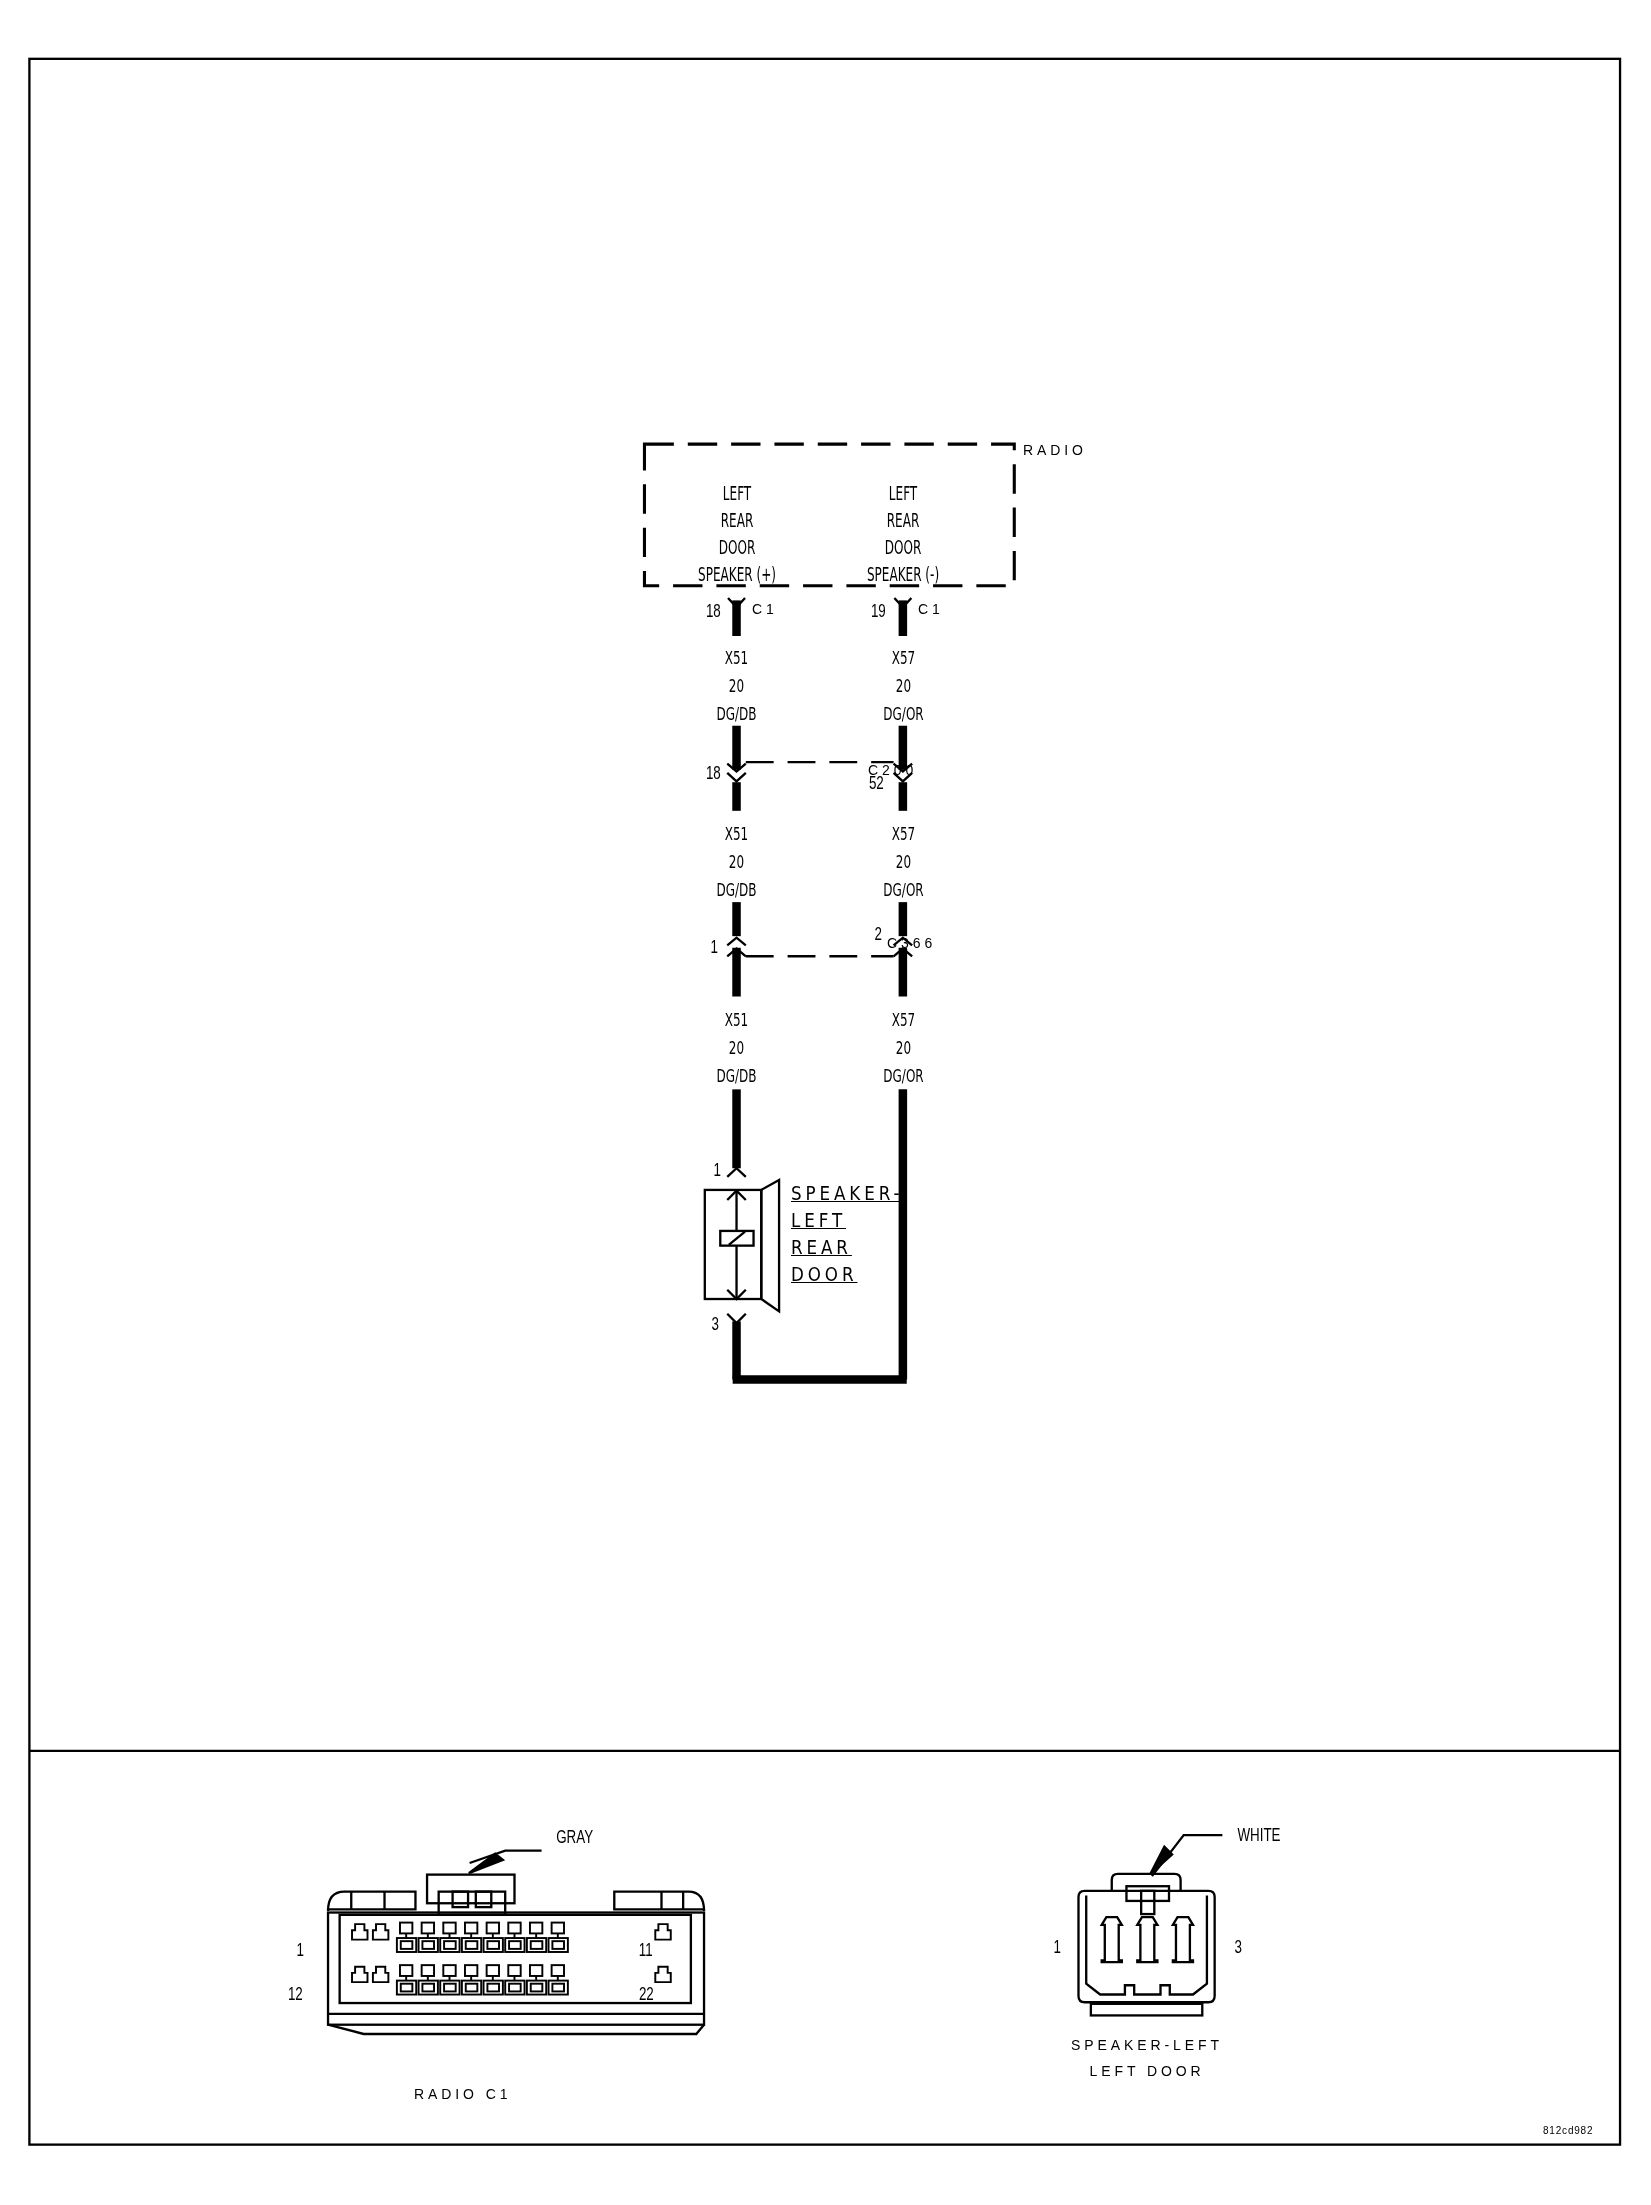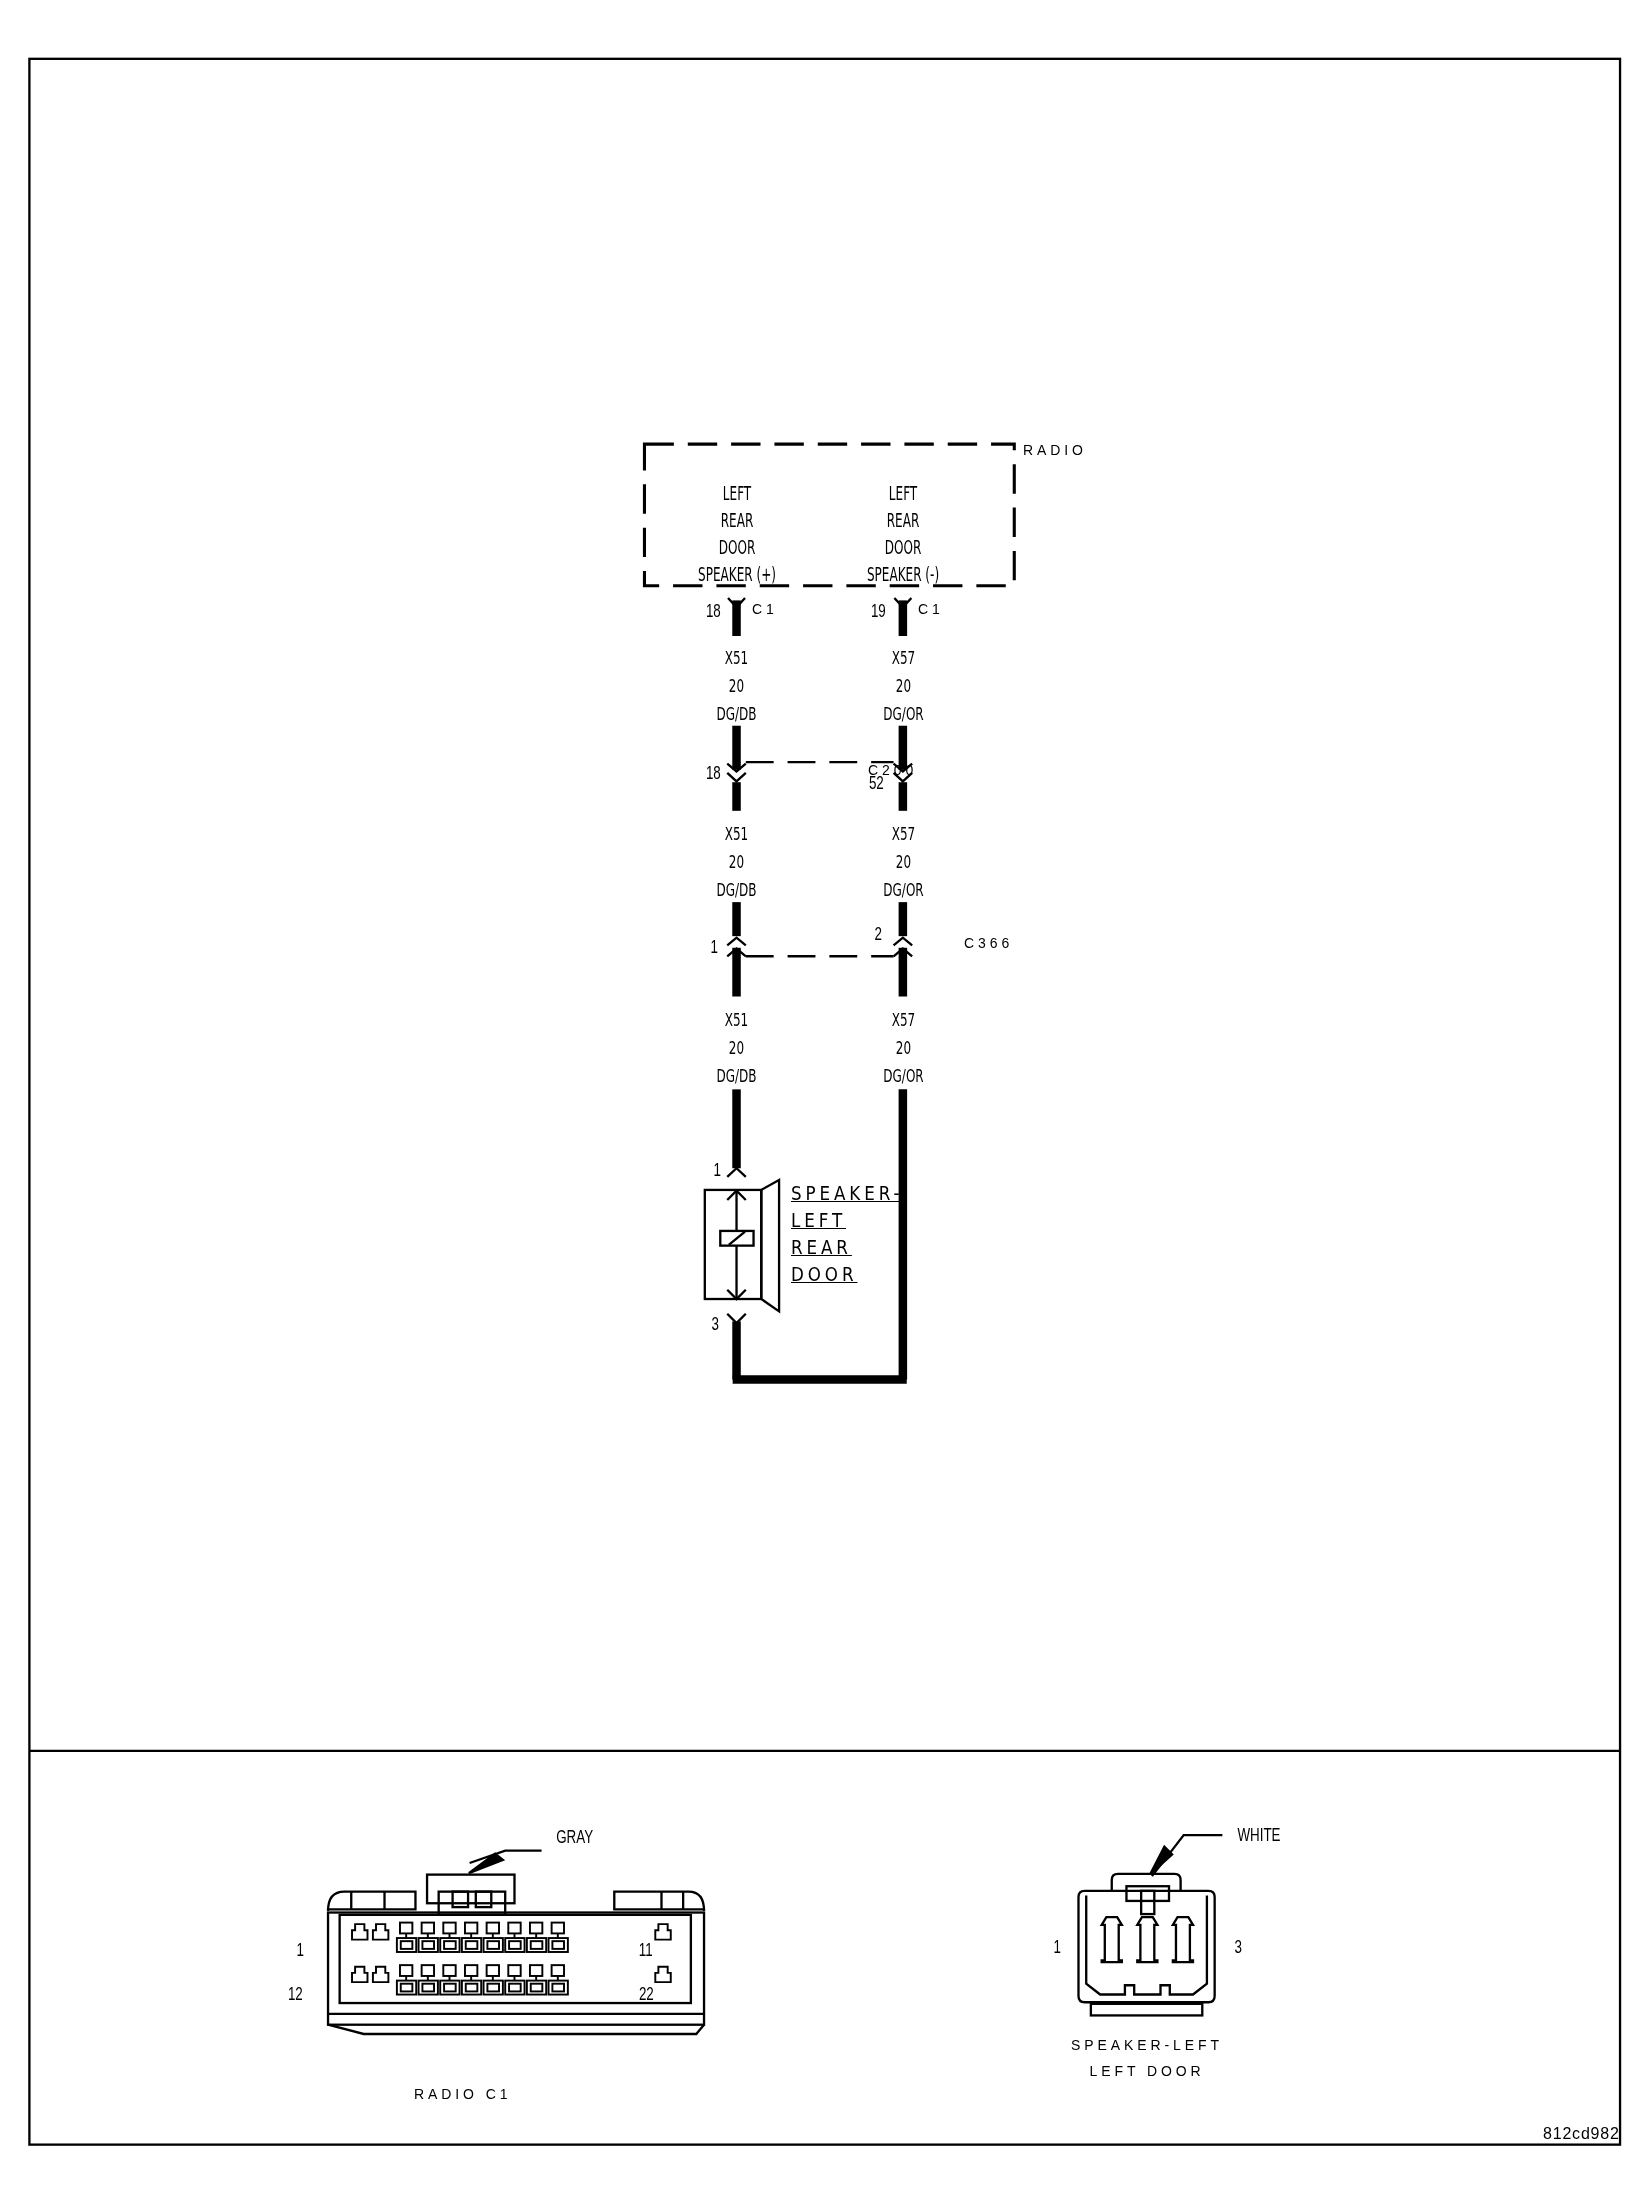--- a/index.html
+++ b/index.html
@@ -232,21 +232,21 @@
   <div>20</div>
   <div>DG/OR</div>
 </div>
 
 <div class="lbl narrow" style="left:703px; top:764px;">18</div>
 <div class="lbl narrow" style="left:866px; top:774px;">52</div>
 <div class="lbl wide" style="left:868px; top:763px;text-align:right;">C200</div>
 
 <div class="lbl narrow" style="left:709px; top:938px;">1</div>
 <div class="lbl narrow" style="left:873px; top:925px;">2</div>
-<div class="lbl wide" style="left:964px; top:936px;">C366</div>
+<div class="lbl wide" style="left:887px; top:936px;">C366</div>
 
 <div class="lbl narrow" style="left:712px; top:1161px;">1</div>
 <div class="lbl narrow" style="left:710px; top:1315px;">3</div>
 <div class="speaker-lines" style="left:791px; top:1180px;">
   <div>SPEAKER-</div>
   <div>LEFT</div>
   <div>REAR</div>
   <div>DOOR</div>
 </div>
 
@@ -258,14 +258,14 @@
 <div class="lbl wide" style="left:414px; top:2071px;margin-top:16px;">RADIO C1</div>
 
 <div class="lbl narrow" style="left:1229px; top:1826px;">WHITE</div>
 <div class="lbl narrow" style="left:1052px; top:1938px;">1</div>
 <div class="lbl narrow" style="left:1233px; top:1938px;">3</div>
 <div class="lbl wide center" style="left:1054px; top:2032px; width:186px; line-height:26px;">
   <div>SPEAKER-LEFT</div>
   <div>LEFT DOOR</div>
 </div>
 
-<div class="lbl" style="left:1543px; top:2126px; font-size:16px; letter-spacing:0.8px;">812cd982</div>
+<div class="lbl" style="left:1543px; top:2126px; font-size:10px; letter-spacing:0.8px;">812cd982</div>
 
 
 </body></html>

